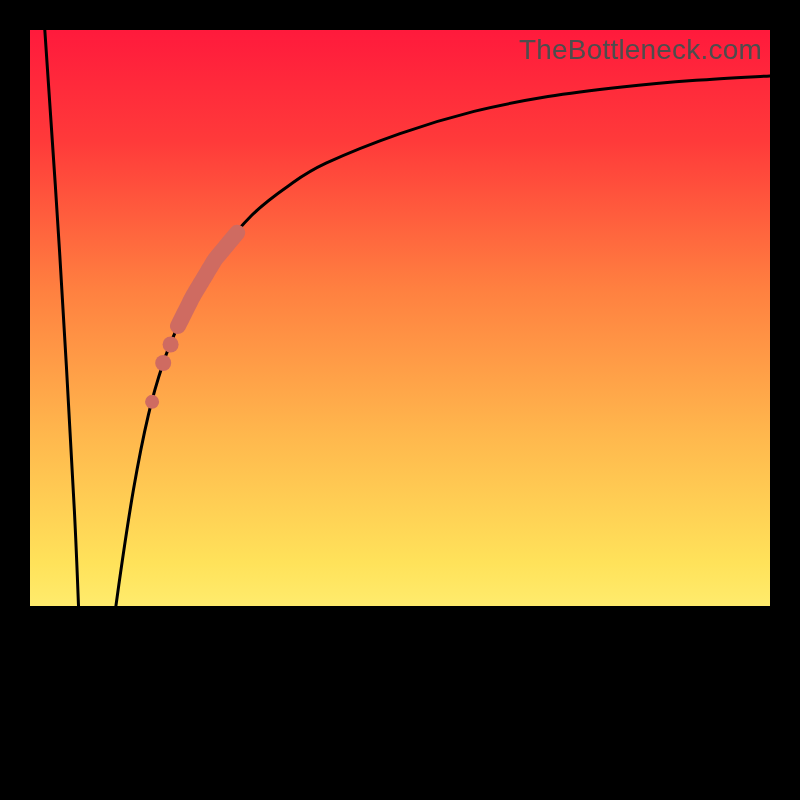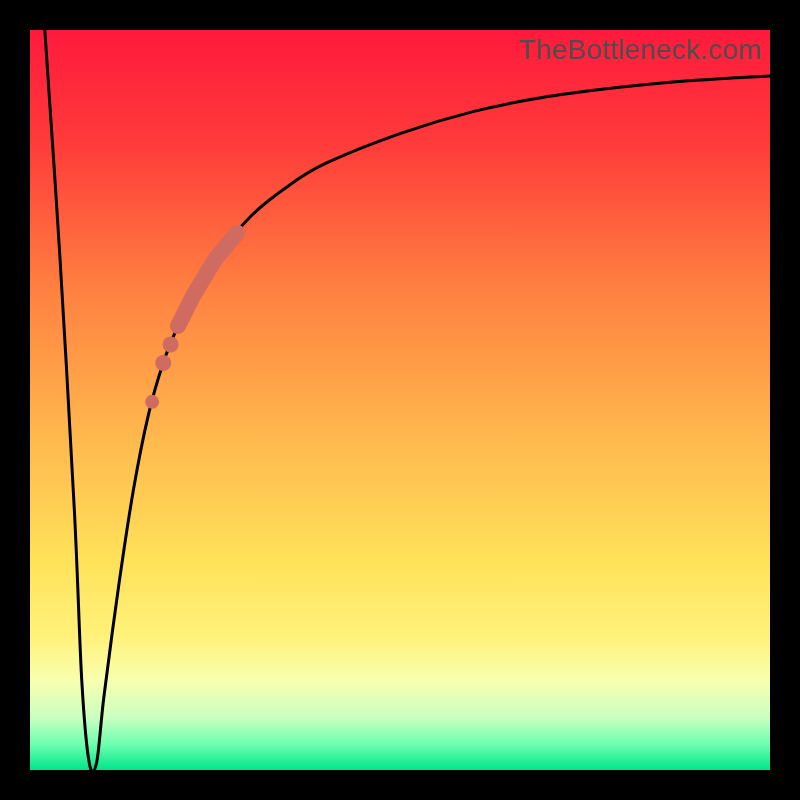--- a/index.html
+++ b/index.html
@@ -14,21 +14,21 @@
     position: relative;
     width: 800px;
     height: 800px;
     background: #000;
   }
   .plot {
     position: absolute;
     left: 30px;
     top: 30px;
     width: 740px;
-    height: 740px;
+    height: 576px;
     overflow: hidden;
   }
   .watermark {
     position: absolute;
     top: 4px;
     right: 8px;
     color: #4d4d4d;
     font-size: 28px;
     font-weight: 500;
     letter-spacing: 0.2px;

